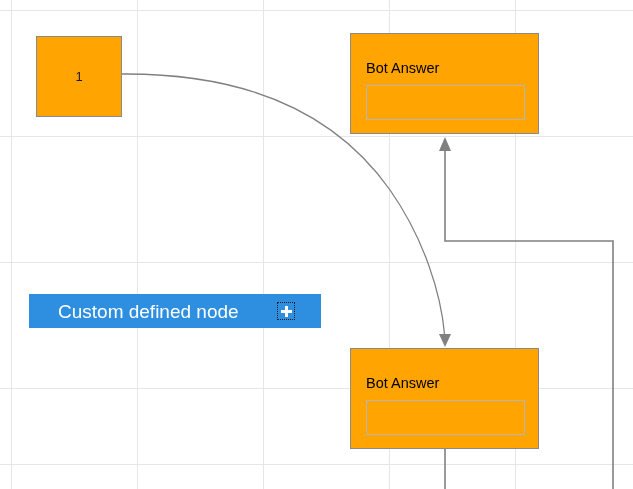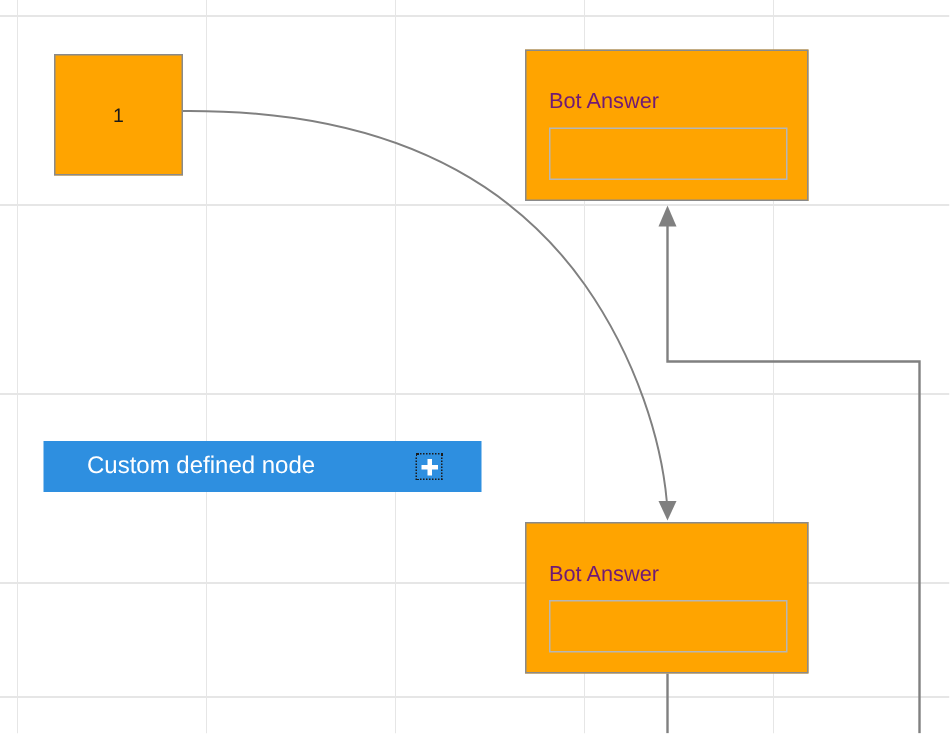--- a/index.html
+++ b/index.html
@@ -46,21 +46,21 @@
   .node-square-label {
     font-size: 13px;
     color: #1a1a1a;
     line-height: 1;
   }
   .node-title {
     position: absolute;
     left: 15px;
     top: 27px;
     font-size: 14.5px;
-    color: #701a75;
+    color: #000000;
     line-height: 1;
     white-space: nowrap;
   }
   .node-slot {
     position: absolute;
     left: 15px;
     top: 51px;
     width: 159px;
     height: 35px;
     box-sizing: border-box;
@@ -76,21 +76,21 @@
     height: 34px;
     background: #2E8FE0;
     box-sizing: border-box;
     display: flex;
     align-items: center;
     cursor: pointer;
     user-select: none;
   }
   #palette-button-label {
     color: #ffffff;
-    font-size: 16px;
+    font-size: 19px;
     margin-left: 29px;
     line-height: 1;
     white-space: nowrap;
   }
   #palette-add-icon {
     position: absolute;
     right: 26px;
     top: 8px;
     width: 18px;
     height: 18px;

